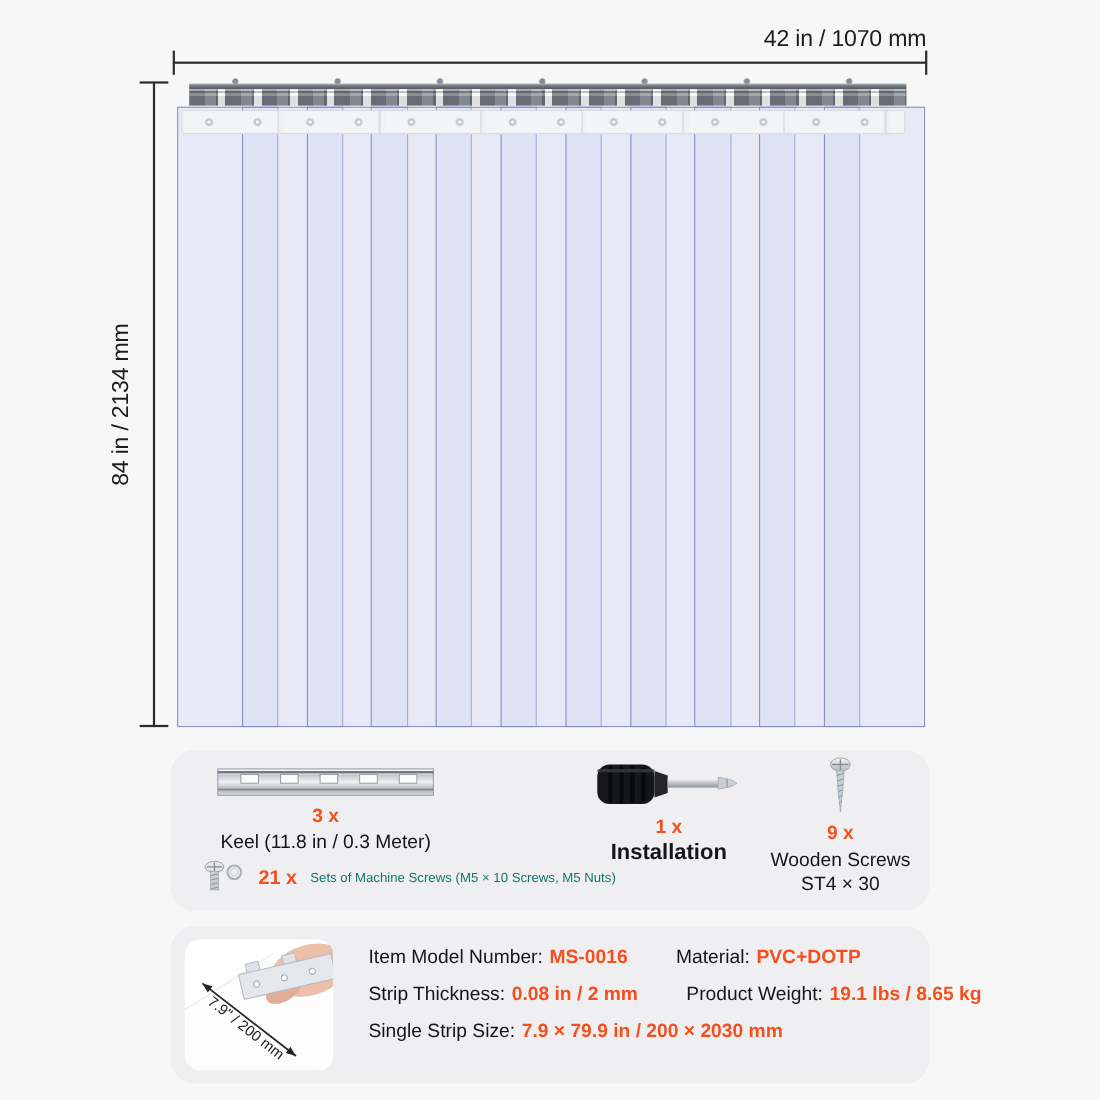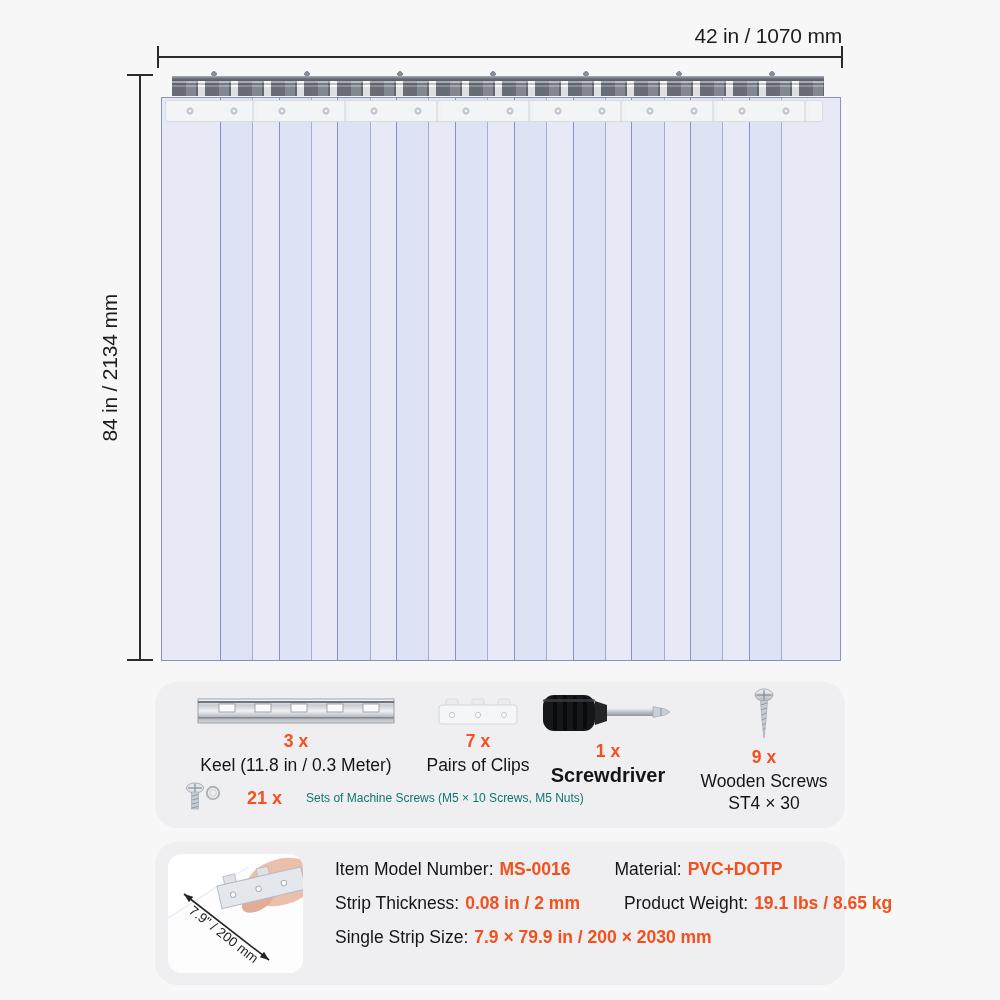--- a/index.html
+++ b/index.html
@@ -51,21 +51,21 @@
   .panel{position:absolute;left:155px;width:690px;background:#efeff1;border-radius:22px;}
   .panel-accessories{top:682px;height:146px;}
   .panel-specs{top:842px;height:143px;}
 
   .acc-col{position:absolute;text-align:center;}
   .acc-icon{display:flex;align-items:center;justify-content:center;}
   .acc-qty{font-size:17.5px;font-weight:bold;color:#f3501e;margin-top:5px;}
   .acc-label{font-size:17.5px;color:#141517;margin-top:2px;line-height:22px;}
   .acc-label.big{font-size:20px;font-weight:600;}
   .machine-row{position:absolute;left:30px;top:96px;height:40px;display:flex;
-               align-items:center;gap:24px;}
+               align-items:center;gap:12px;}
   .machine-qty{font-size:18px;font-weight:bold;color:#f3501e;}
   .machine-label{font-size:12px;color:#0f766e;}
 
   
   .spec-thumb{position:absolute;left:13px;top:12px;width:135px;height:119px;background:#ffffff;
               border-radius:14px;overflow:hidden;}
   .spec-text{position:absolute;left:180px;top:10px;width:500px;}
   .spec-line{display:flex;gap:44px;height:34px;align-items:center;white-space:nowrap;}
   .spec-label{font-size:17.5px;color:#141517;margin-right:6px;}
   .spec-value{font-size:17.5px;font-weight:bold;color:#f3501e;}
@@ -130,39 +130,20 @@
             <rect x="94" y="8" width="16" height="8"></rect>
               <rect x="130" y="8" width="16" height="8"></rect>
             <rect x="166" y="8" width="16" height="8"></rect>
           </g>
         </svg>
       </div>
       <div class="acc-qty">3 x</div>
       <div class="acc-label">Keel (11.8 in / 0.3 Meter)</div>
     </div>
 
-    <div class="acc-col" style="left:250px;top:16px;width:146px;">
-      <div class="acc-icon">
-        <svg width="80" height="28" viewBox="0 0 80 28">
-          <g fill="#e9ebee" stroke="#d7d9de" stroke-width="0.8">
-            <rect x="8" y="1" width="12" height="7" rx="2"></rect>
-              <rect x="34" y="1" width="12" height="7" rx="2"></rect>
-            <rect x="60" y="1" width="12" height="7" rx="2"></rect>
-          </g>
-          <rect x="1" y="7" width="78" height="19" rx="3" fill="#f5f6f8" stroke="#d4d6db"></rect>
-          <g fill="#ffffff" stroke="#c3c6cd">
-            <circle cx="14" cy="17" r="2.6"></circle>
-              <circle cx="40" cy="17" r="2.6"></circle>
-              <circle cx="66" cy="17" r="2.6"></circle>
-          </g>
-        </svg>
-      </div>
-      <div class="acc-qty">7 x</div>
-      <div class="acc-label">Pairs of Clips</div>
-    </div>
 
     <div class="acc-col" style="left:378px;top:8px;width:150px;text-align:center;">
       <div class="acc-icon" style="height:46px;">
         <svg width="134" height="44" viewBox="0 0 134 44">
           <defs>
               <linearGradient id="shaftg" x1="0" y1="0" x2="0" y2="1">
             <stop offset="0" stop-color="#f2f3f5"></stop>
                 <stop offset="0.45" stop-color="#c3c8ce"></stop>
             <stop offset="1" stop-color="#8f959c"></stop>
               </linearGradient>
@@ -175,21 +156,21 @@
               <rect x="42" y="6" width="4" height="32" rx="2"></rect>
           </g>
           <rect x="2" y="8" width="52" height="3" rx="1.5" fill="#3a3c41" opacity="0.8"></rect>
           <path d="M54 10 L66 14 L66 30 L54 34 Z" fill="#232529"></path>
           <rect x="66" y="17" width="46" height="8" fill="url(#shaftg)"></rect>
           <path d="M112 15.5 L124 18 L129 21 L124 24 L112 26.5 Z" fill="#c9ced4" stroke="#989ea6" stroke-width="0.6"></path>
           <line x1="120" y1="17" x2="120" y2="25" stroke="#8d939b" stroke-width="1"></line>
         </svg>
       </div>
       <div class="acc-qty">1 x</div>
-      <div class="acc-label big">Screwdriver</div>
+      <div class="acc-label big">Installation</div>
     </div>
 
     <div class="acc-col" style="left:535px;top:6px;width:148px;">
       <div class="acc-icon" style="height:54px;">
         <svg width="22" height="54" viewBox="0 0 22 54">
           <defs>
               <linearGradient id="headg" x1="0" y1="0" x2="0" y2="1">
             <stop offset="0" stop-color="#f4f5f7"></stop>
                 <stop offset="1" stop-color="#b4b9c0"></stop>
               </linearGradient>

